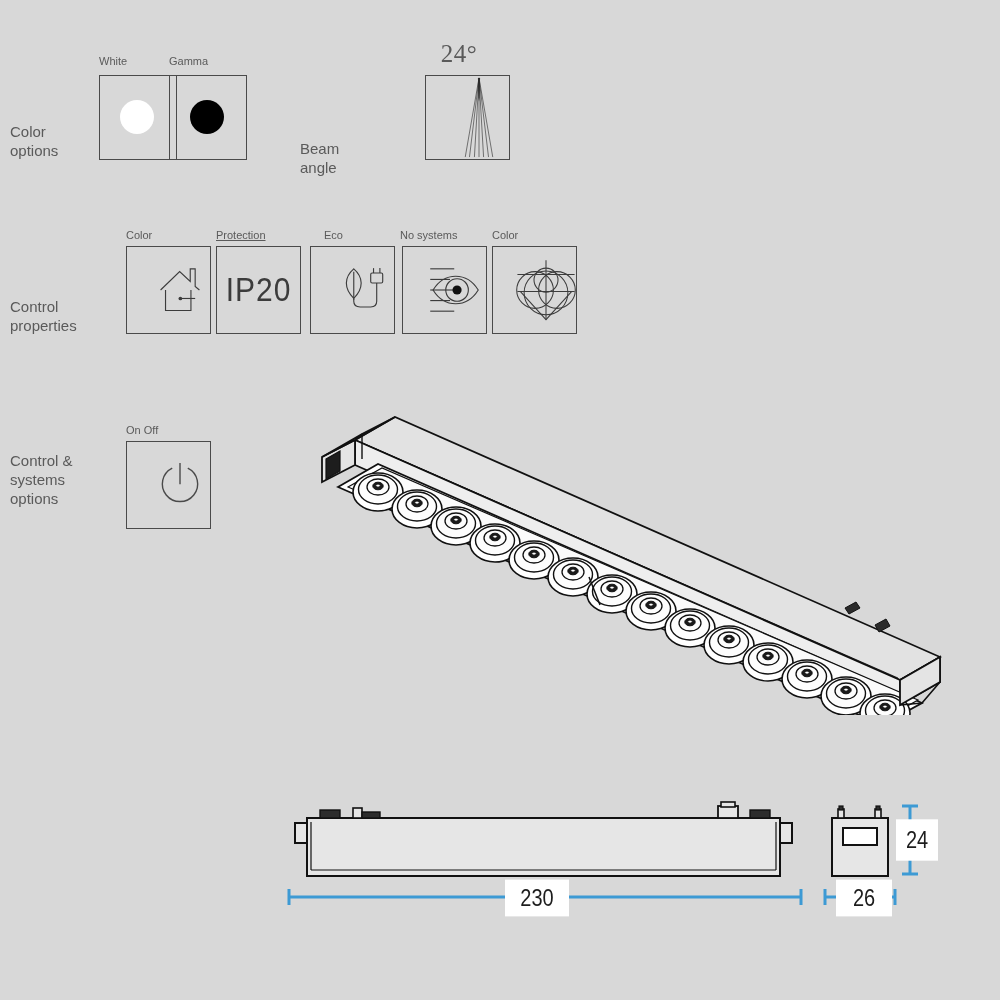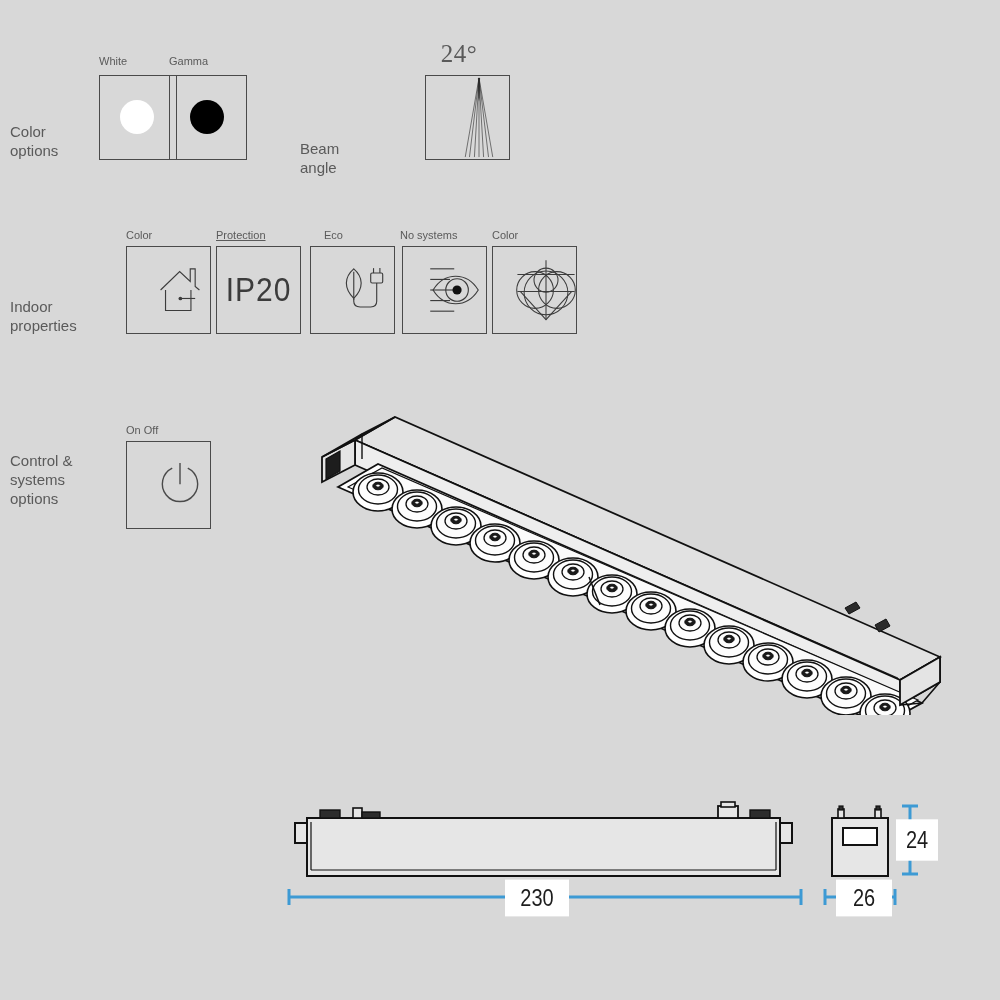--- a/index.html
+++ b/index.html
@@ -112,21 +112,21 @@
         <line x1="42.5" y1="2" x2="49" y2="83"></line>
         <line x1="42.5" y1="2" x2="29" y2="83"></line>
         <line x1="42.5" y1="2" x2="56" y2="83"></line>
         <line x1="42.5" y1="2" x2="23" y2="83"></line>
         <line x1="42.5" y1="2" x2="62" y2="83"></line>
       </g>
       <path d="M41 2 L44 2 L43.4 22 L42.5 26 L41.6 22 Z" fill="#2b2b2b"></path>
     </svg>
   </div>
 
-  <div class="rowlabel" style="left:10px;top:297px;width:110px;">Indoor
+  <div class="rowlabel" style="left:10px;top:297px;width:110px;">Control
 properties</div>
 
   <div class="boxlabel" style="left:126px;top:226px;width:85px;">Color</div>
   <div class="iconbox" style="left:126px;top:246px;width:85px;height:88px;">
     <svg viewBox="0 0 85 88">
       <g stroke="#3c3c3c" stroke-width="1.6" fill="none" stroke-linejoin="miter">
         <path d="M15 44 L42 18 L57 32 L57 14 L64 14 L64 39 L70 44"></path>
         <path d="M22 44 L22 73 L58 73 L58 44"></path>
         <line x1="43" y1="56" x2="64" y2="56"></line>
       </g>

